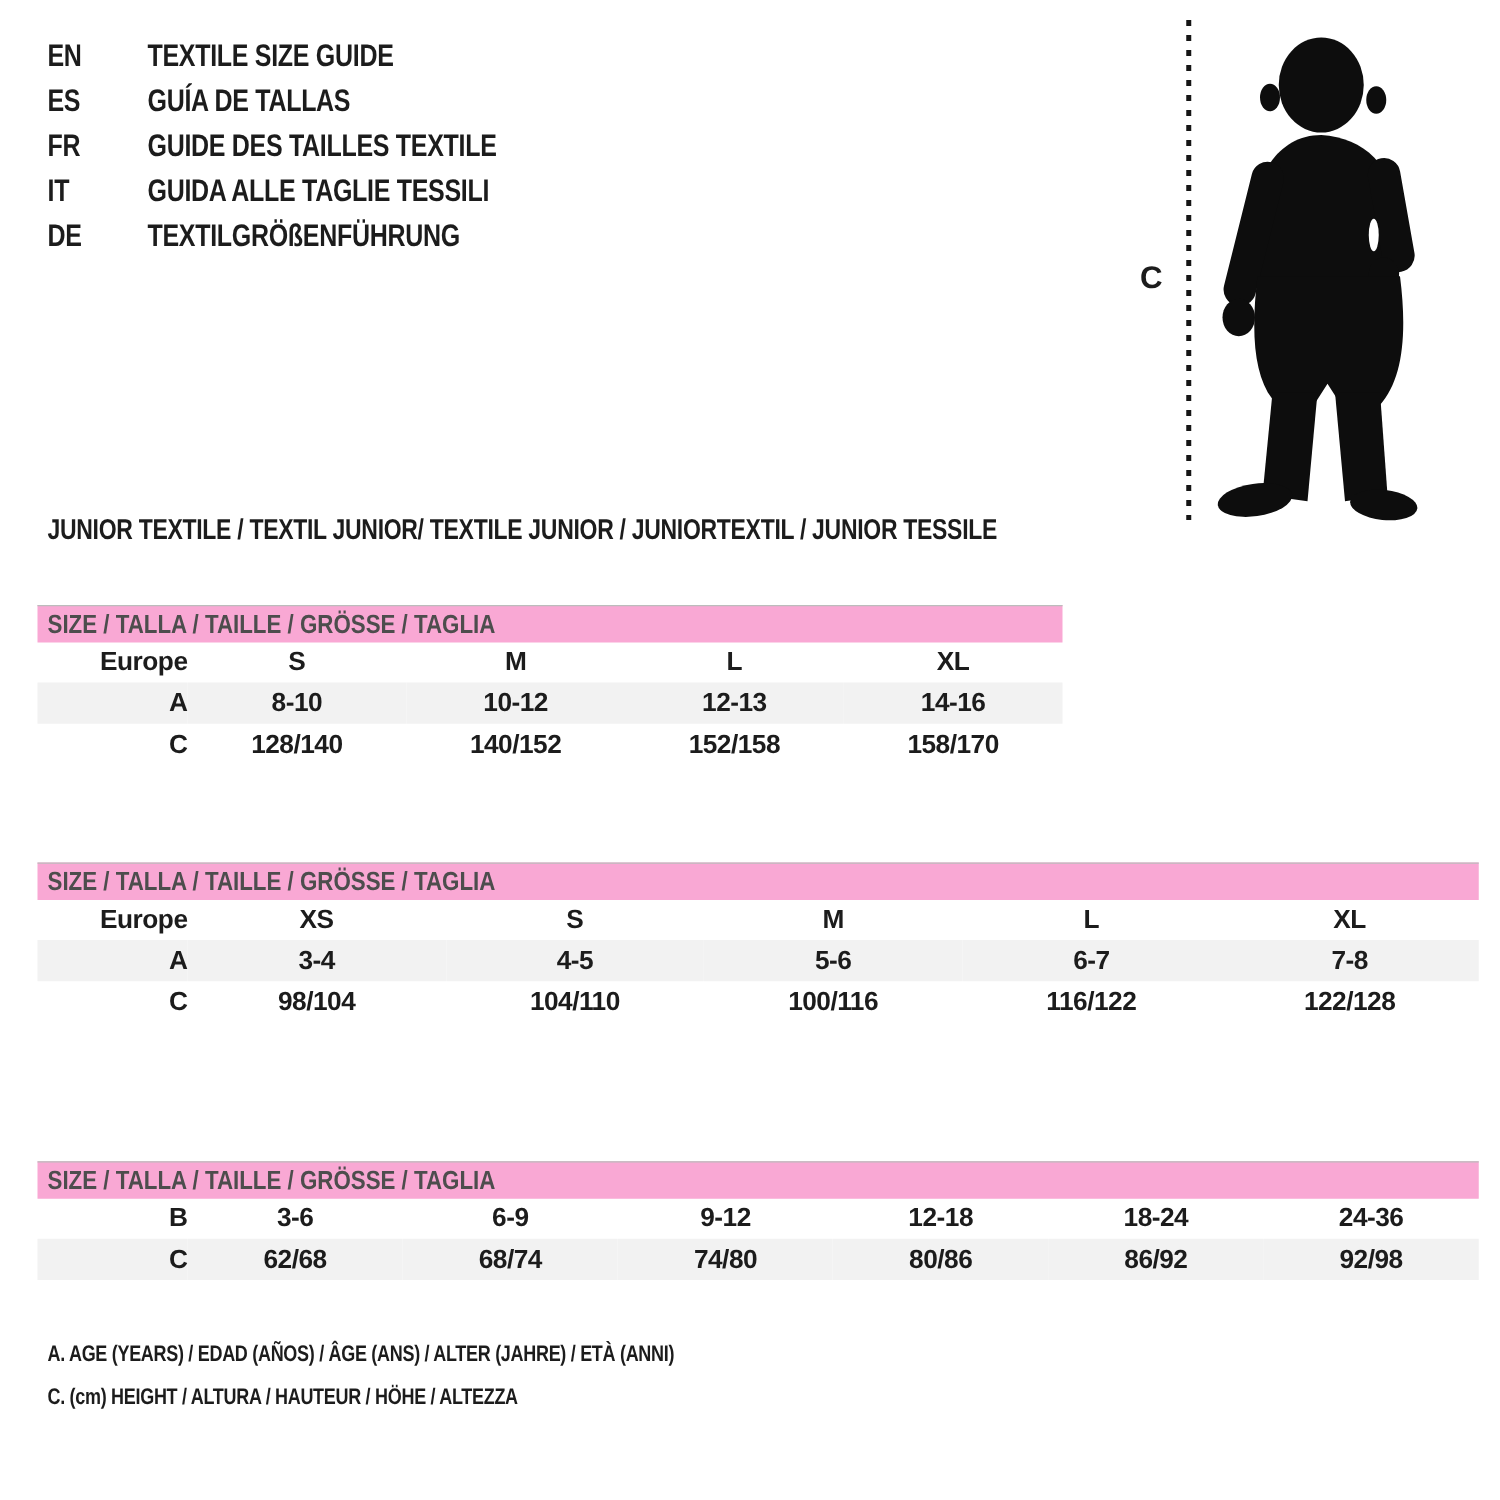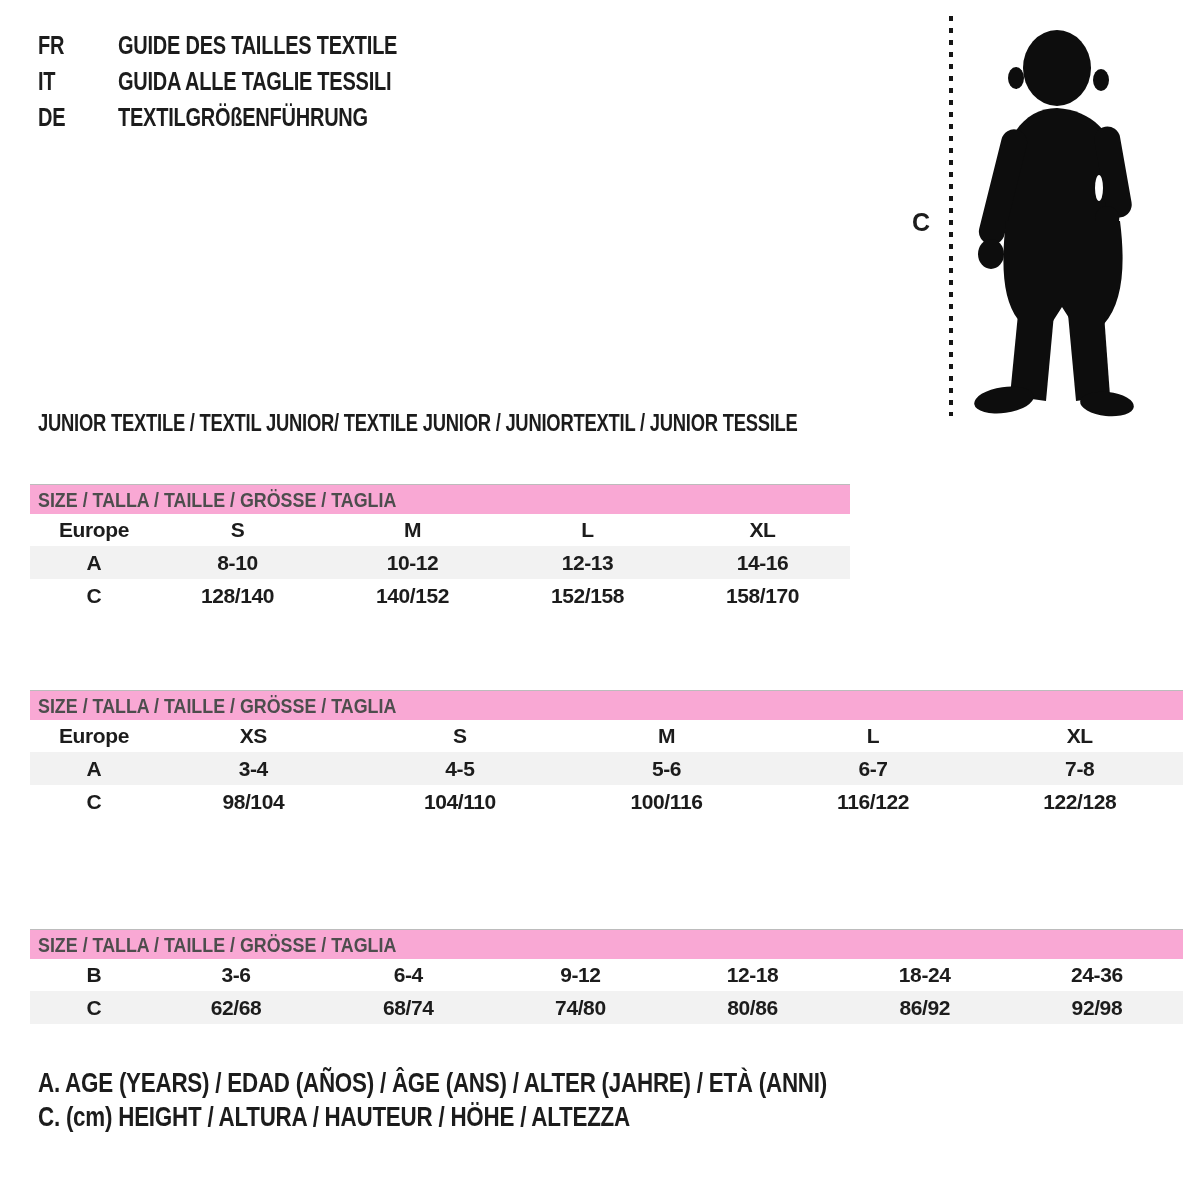--- a/index.html
+++ b/index.html
@@ -35,45 +35,53 @@
     color:#4d4d4d;font-size:21px;
   }
   .size-bar .cond85{margin-left:8px;}
 
   
   .size-table{
     position:absolute;left:30px;border-collapse:collapse;table-layout:fixed;
     font-size:21px;font-weight:bold;color:#1c1c1c;letter-spacing:-0.4px;
   }
   .size-table td{height:33px;padding:0;text-align:center;vertical-align:middle;}
-  .size-table td.lbl{text-align:center;padding-left:8px;}
+  .size-table td.lbl{text-align:right;padding-left:8px;}
   .size-table tr:nth-child(even) td{background:#f2f2f2;}
 
   .t-junior{top:513px;width:820px;}
   .bar-junior{top:484px;width:820px;}
   .h-junior{top:407px;}
 
   .t-children{top:719px;width:1153px;}
   .bar-children{top:690px;width:1153px;}
   .h-children{top:641px;}
 
   .t-babies{top:958px;width:1153px;}
   .bar-babies{top:929px;width:1153px;}
   .h-babies{top:849px;}
 
   
-  .legend{position:absolute;left:38px;top:1066px;font-size:28px;letter-spacing:-0.3px;}
+  .legend{position:absolute;left:38px;top:1066px;font-size:18px;letter-spacing:-0.3px;}
   .legend-line{height:34px;line-height:34px;white-space:nowrap;}
 </style>
 </head>
 <body>
 
 <div class="page">
 
   <div class="langs">
+    <div class="lang-row">
+      <span class="lang-code"><span class="cond">EN</span></span>
+      <span class="cond">TEXTILE SIZE GUIDE</span>
+    </div>
+    <div class="lang-row">
+      <span class="lang-code"><span class="cond">ES</span></span>
+      <span class="cond">GUÍA DE TALLAS</span>
+    </div>
     <div class="lang-row">
       <span class="lang-code"><span class="cond">FR</span></span>
       <span class="cond">GUIDE DES TAILLES TEXTILE</span>
     </div>
     <div class="lang-row">
       <span class="lang-code"><span class="cond">IT</span></span>
       <span class="cond">GUIDA ALLE TAGLIE TESSILI</span>
     </div>
     <div class="lang-row">
       <span class="lang-code"><span class="cond">DE</span></span>
@@ -191,21 +199,21 @@
         <col>
         <col>
         <col>
         <col>
         <col>
       </colgroup>
     <tbody>
       <tr>
         <td class="lbl">B</td>
         <td>3-6</td>
-        <td>6-4</td>
+        <td>6-9</td>
         <td>9-12</td>
         <td>12-18</td>
         <td>18-24</td>
         <td>24-36</td>
       </tr>
       <tr>
         <td class="lbl">C</td>
         <td>62/68</td>
         <td>68/74</td>
         <td>74/80</td>

